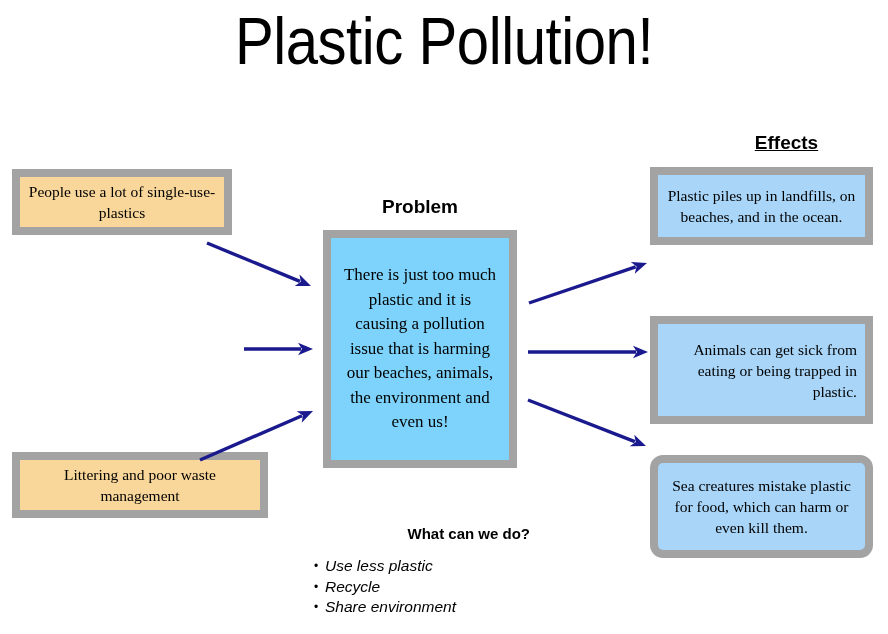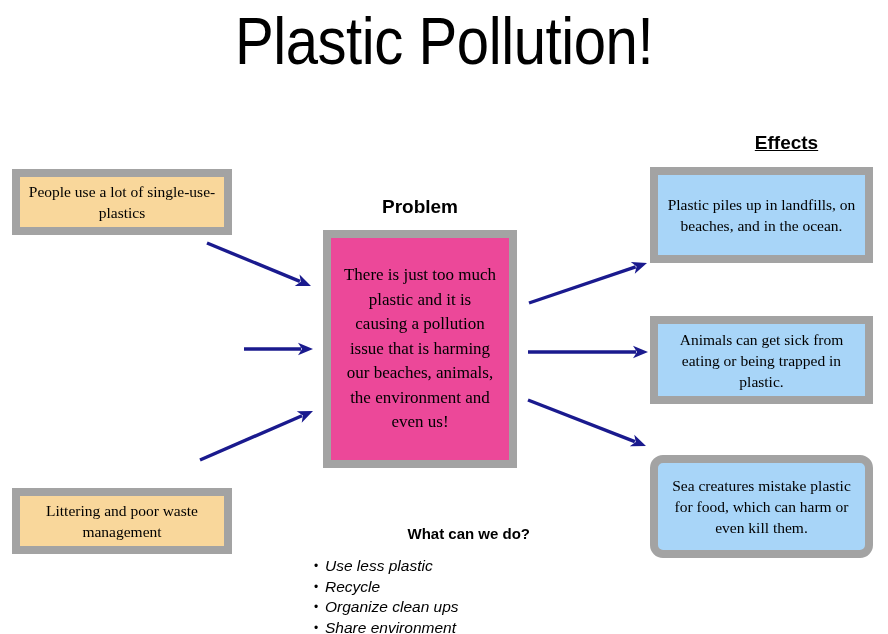--- a/index.html
+++ b/index.html
@@ -67,37 +67,37 @@
     font-size: 15.5px;
     line-height: 21px;
     padding: 3px 8px;
     font-family: Liberation Serif, serif;
   }
   .node span { display: block; width: 100%; }
 
   .cause  { background: #F9D79B; }
   .effect { background: #A8D5F8; }
   .problem {
-    background: #ec4899;
+    background: #7dd3fc;
     font-size: 17px;
     line-height: 24.5px;
     padding: 15px 10px;
   }
 
   
   #cause-0 { left: 12px; top: 169px; width: 220px; height: 66px; }
   #cause-1 { left: 12px; top: 316px; width: 220px; height: 66px; }
-  #cause-2 { left: 12px; top: 488px; width: 220px; height: 66px; }
+  #cause-2 { left: 12px; top: 452px; width: 256px; height: 66px; }
 
   
   #problem-0 { left: 323px; top: 230px; width: 194px; height: 238px; }
 
   
-  #effect-0 { left: 650px; top: 167px; width: 223px; height: 96px; }
-  #effect-1 { left: 650px; top: 316px; width: 223px; height: 88px; }
+  #effect-0 { left: 650px; top: 167px; width: 223px; height: 78px; }
+  #effect-1 { left: 650px; top: 316px; width: 223px; height: 108px; text-align: right; }
   #effect-2 { left: 650px; top: 455px; width: 223px; height: 103px; border-radius: 13px; }
 
   
   #arrows {
     position: absolute;
     left: 0;
     top: 0;
     width: 888px;
     height: 634px;
     pointer-events: none;
@@ -197,18 +197,17 @@
         <line x1="528" y1="400" x2="634.8195039791689" y2="441.64150155120143" stroke="#1A1A8E" stroke-width="3.4" stroke-linecap="butt"></line>
         <polygon points="646,446 629.7724891087486,446.3284665497645 635.7512119809048,442.004709755268 634.2762708391737,434.775287328239" fill="#1A1A8E"></polygon>
       </g>
     </svg>
 
   <div id="actions">
     <div id="actions-title">What can we do?</div>
     <ul id="actions-list">
         <li>Use less plastic</li>
         <li>Recycle</li>
-        <li>Organize clean ups</li>
         <li>Share environment</li>
       </ul>
   </div>
 
 </div>
 
 </body></html>

